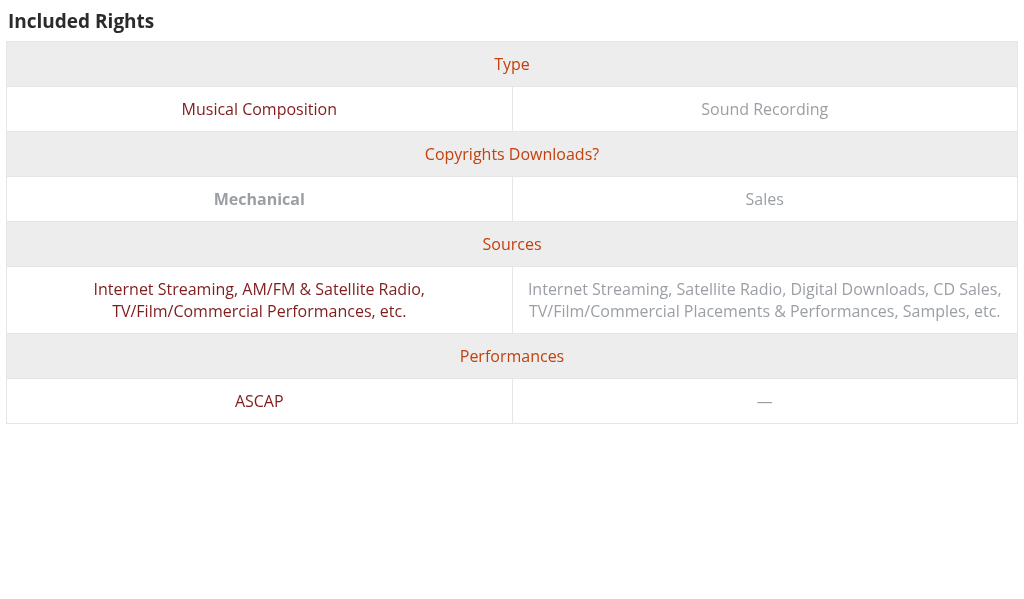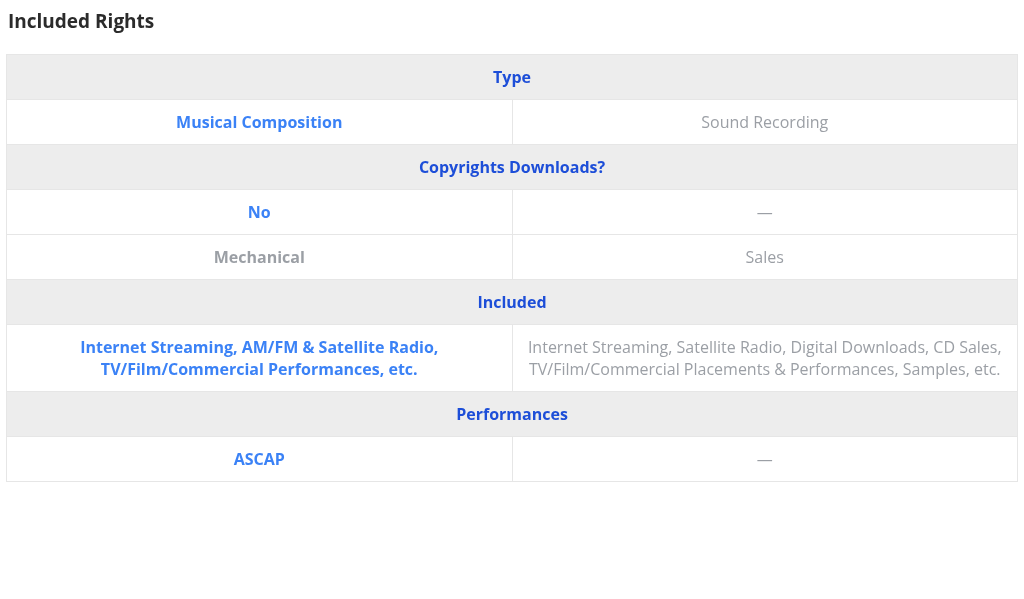--- a/index.html
+++ b/index.html
@@ -11,46 +11,46 @@
       font-family: -apple-system, BlinkMacSystemFont, "Segoe UI", "Open Sans", Helvetica, Arial, sans-serif;
       background: #ffffff;
       padding: 8px 6px;
       color: #333;
       width: 1024px;
     }
     .section-title {
       font-size: 19px;
       font-weight: 700;
       color: #2b2b2b;
-      margin-bottom: 20px;
+      margin-bottom: 7px;
       margin-left: 2px;
     }
     .rights-table {
       width: 100%;
       border-collapse: collapse;
       table-layout: fixed;
     }
     .rights-table td, .rights-table th {
       border: 1px solid #e6e6e6;
       text-align: center;
       font-size: 16px;
       padding: 11px 14px;
       vertical-align: middle;
     }
     .header-row td {
       background-color: #ededed;
-      color: #1d4ed8;
-      font-weight: 700;
+      color: #c2410c;
+      font-weight: 400;
     }
     .data-row td {
       background-color: #ffffff;
     }
     .col-left.selected {
-      color: #3b82f6;
-      font-weight: 700;
+      color: #7f1d1d;
+      font-weight: 400;
     }
     .col-left.unselected {
       color: #9b9fa5;
       font-weight: 700;
     }
     .col-right {
       color: #9b9fa5;
       font-weight: 400;
       margin-top: 20px;
     }
@@ -67,32 +67,28 @@
     <td colspan="2">Type</td>
   </tr>
   <tr class="data-row">
     <td class="col-left selected">Musical Composition</td>
     <td class="col-right">Sound Recording</td>
   </tr>
 
   <tr class="header-row">
     <td colspan="2">Copyrights Downloads?</td>
   </tr>
-  <tr class="data-row">
-    <td class="col-left selected">No</td>
-    <td class="col-right">—</td>
-  </tr>
 
   <tr class="data-row">
     <td class="col-left unselected">Mechanical</td>
     <td class="col-right">Sales</td>
   </tr>
 
   <tr class="header-row">
-    <td colspan="2">Included</td>
+    <td colspan="2">Sources</td>
   </tr>
   <tr class="data-row">
     <td class="col-left selected">Internet Streaming, AM/FM &amp; Satellite Radio, TV/Film/Commercial Performances, etc.</td>
     <td class="col-right">Internet Streaming, Satellite Radio, Digital Downloads, CD Sales, TV/Film/Commercial Placements &amp; Performances, Samples, etc.</td>
   </tr>
 
   <tr class="header-row">
     <td colspan="2">Performances</td>
   </tr>
   <tr class="data-row">

